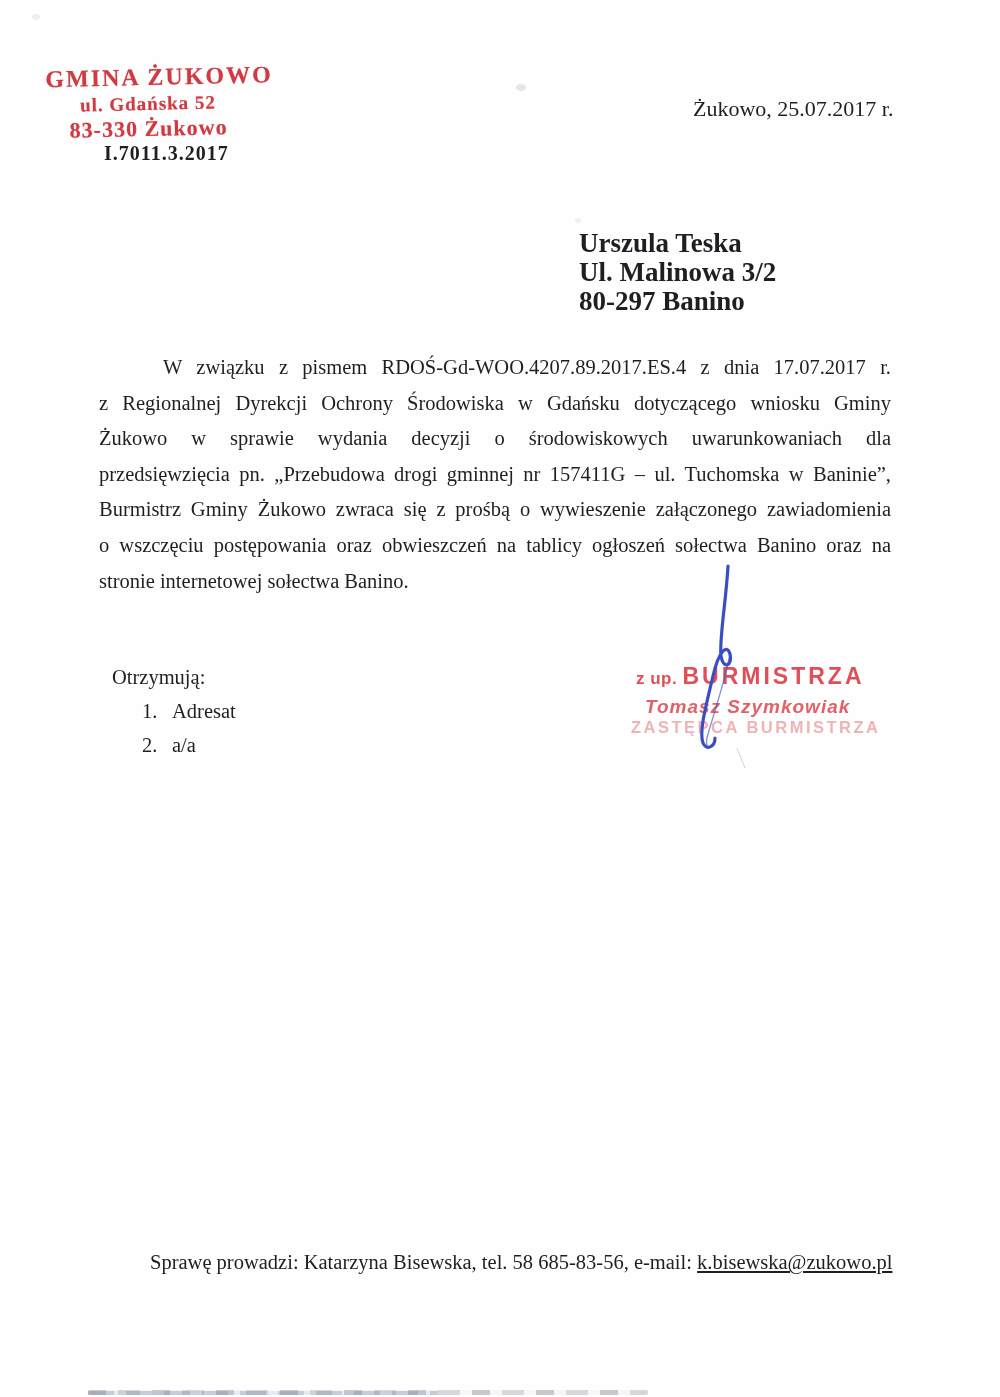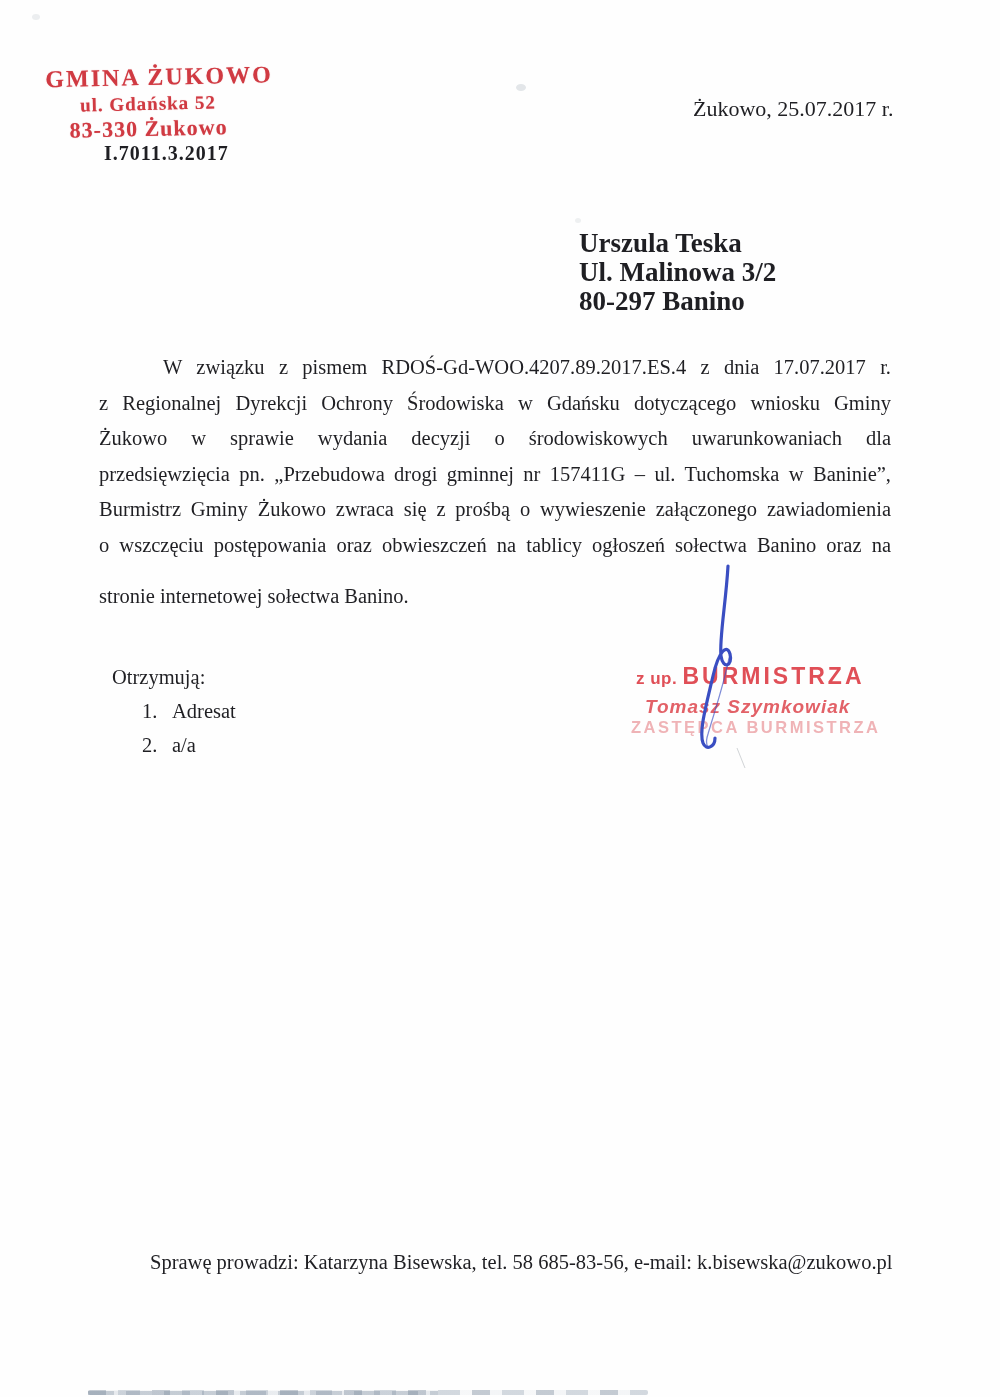--- a/index.html
+++ b/index.html
@@ -31,37 +31,37 @@
     position:absolute; left:579px; top:229px;
     font-weight:bold; font-size:27px; line-height:29px;
   }
 
   .body-block {
     position:absolute; left:99px; top:350px; width:792px;
     font-size:20.5px; line-height:35.6px;
   }
   .body-line { text-align:justify; text-align-last:justify; }
   .body-line.first { text-indent:64px; }
-  .body-line.last  { text-align:left; text-align-last:left;margin-top:15px; }
+  .body-line.last  { text-align:left; text-align-last:left; }
 
   .distribution { position:absolute; left:112px; top:666px; font-size:20.5px; }
   .dist-item { margin-top:11px; margin-left:30px; display:flex; }
   .dist-num  { width:30px; }
 
   
   .sig-stamp { font-family:"Liberation Sans", sans-serif; font-weight:bold; position:absolute; }
   .sig-line1 { left:636px; top:663px; color:#e04f57; font-size:17px; letter-spacing:.5px; }
   .sig-line1 .word { font-size:23px; letter-spacing:3px; }
   .sig-line2 { left:645px; top:696px; color:#e0545b; font-style:italic; font-size:19px; letter-spacing:1px; opacity:.92; }
   .sig-line3 { left:631px; top:718px; color:#e4767c; font-size:16.5px; letter-spacing:2.5px; opacity:.55; }
 
   .signature-svg { position:absolute; left:655px; top:552px; overflow:visible; z-index:3; }
 
   .footer { position:absolute; left:150px; top:1251px; font-size:20.5px; white-space:nowrap; }
-  .footer a { color:inherit; cursor:pointer; }
+  .footer a { color:inherit; text-decoration:underline; cursor:pointer; }
 
   
   .speck { position:absolute; border-radius:50%; }
   .speck1 { left:516px; top:84px;  width:10px; height:7px; background:#e3e6e9; }
   .speck2 { left:32px;  top:14px;  width:8px;  height:6px; background:#eceef0; }
   .speck3 { left:575px; top:218px; width:6px;  height:5px; background:#eef0f1; }
   .scan-strip {
     position:absolute; top:1390px; left:88px; width:560px; height:5px; border-radius:2px;
     background:repeating-linear-gradient(90deg,
       rgba(125,140,158,0.45) 0px 18px,  rgba(170,182,196,0.12) 18px 30px,

